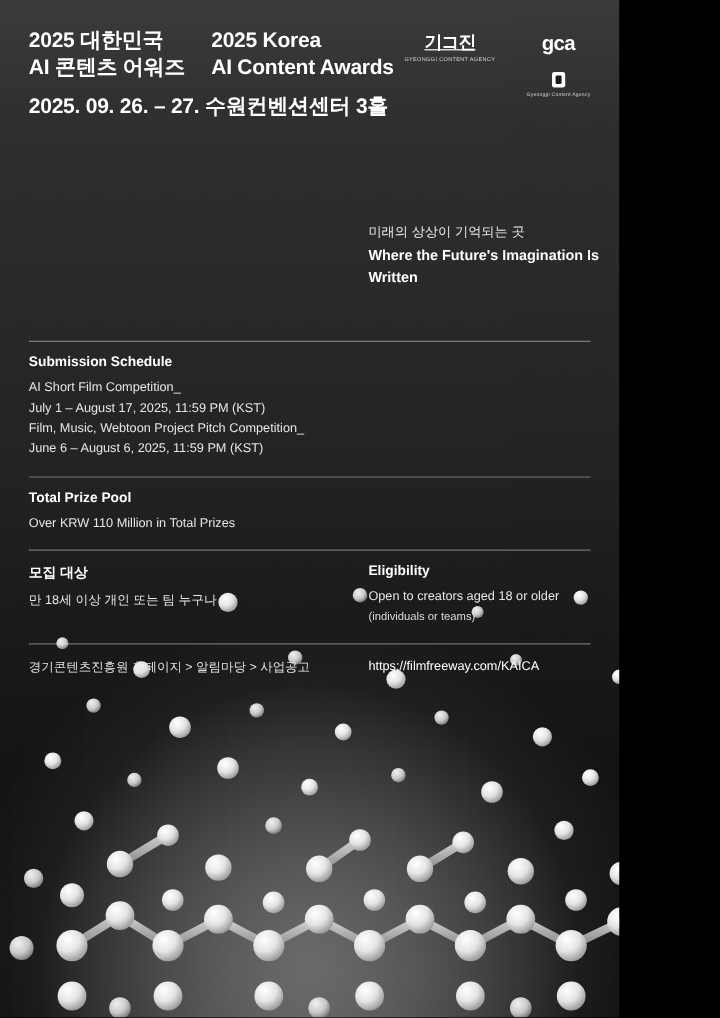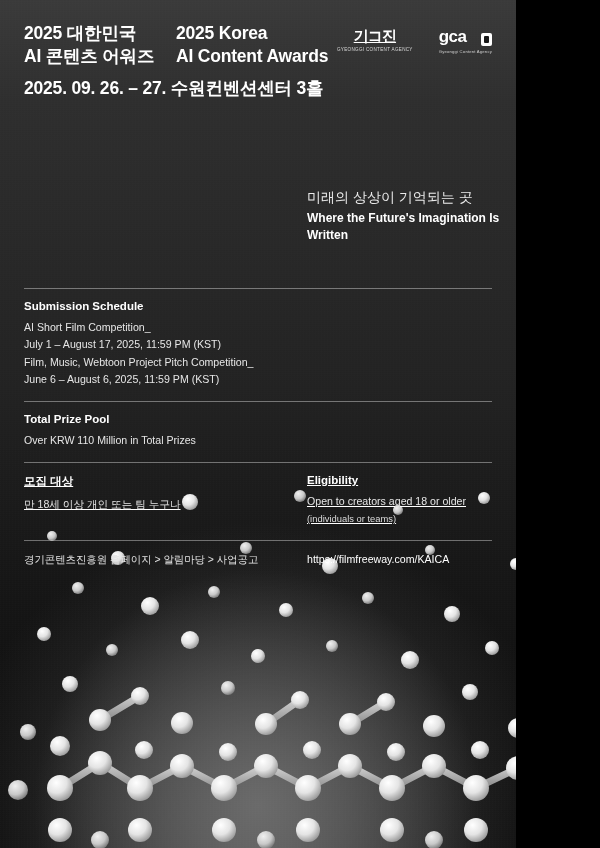--- a/index.html
+++ b/index.html
@@ -72,21 +72,21 @@
     color: #fff;
     text-decoration: underline;
   }
   .logo-sub {
     margin-top: 4px;
     font-size: 4.6px;
     letter-spacing: .3px;
     color: #d8d8d8;
     white-space: nowrap;
   }
-  .gca-wrap { display: flex; align-items: flex-end; gap: 14px; }
+  .gca-wrap { display: flex; align-items: center; gap: 14px; flex-direction: column; }
   .gca-text { font-size: 17px; font-weight: bold; line-height: 1; letter-spacing: -.5px; }
   .gca-badge {
     width: 11px; height: 13px;
     background: #fff;
     border-radius: 2px;
     position: relative;
     top: 1px;
   }
   .gca-badge:after {
     content: "";
@@ -104,33 +104,33 @@
     line-height: 1.25;
     text-align: center;
     white-space: nowrap;
   }
 
   
   .tagline {
     margin: 88px 0 0 307px;
     line-height: 1.45;
   }
-  .tagline .ko { font-size: 14px; color: #eaeaea; }
+  .tagline .ko { font-size: 11px; color: #eaeaea; }
   .tagline .en { font-size: 12px; font-weight: bold; color: #fff; margin-top: 2px; }
 
   
   .info {
     margin: 44px 24px 0 24px;
   }
   .info-row {
     display: flex;
     border-top: 1px solid rgba(255,255,255,.38);
     padding: 11px 0 13px 0;
   }
-  .info-row.last { border-bottom: 1px solid rgba(255,255,255,.38); text-decoration: underline; }
+  .info-row.last { border-bottom: 1px solid rgba(255,255,255,.38); }
   .col-ko { width: 283px; }
   .col-en { flex: 1; }
   .lbl {
     font-size: 11.5px;
     font-weight: bold;
     color: #fff;
     margin-bottom: 7px;
   }
   .val {
     font-size: 10.6px;

